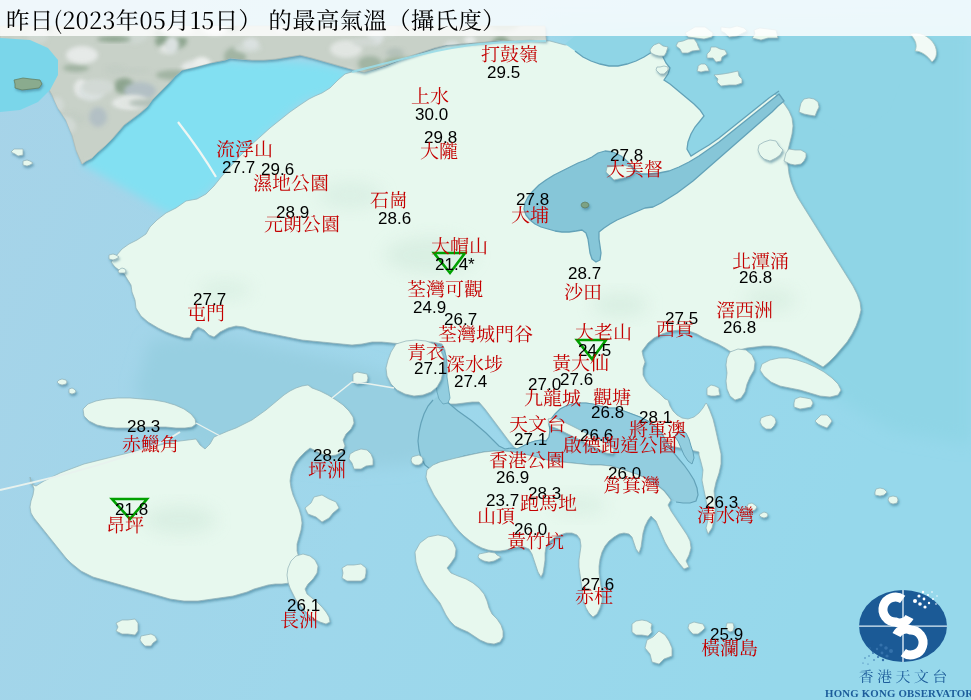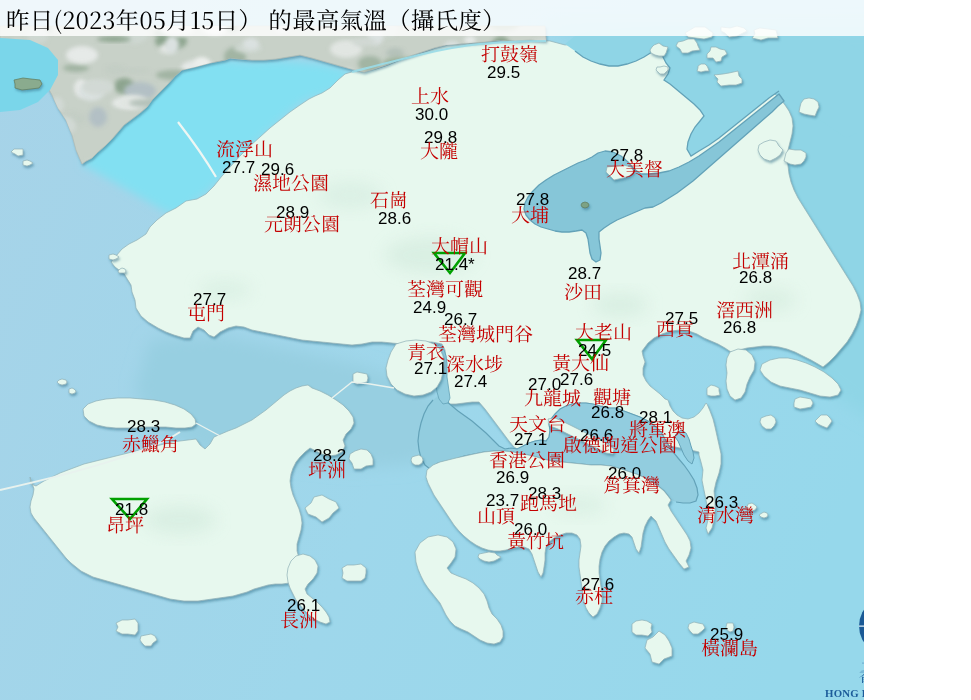--- a/index.html
+++ b/index.html
@@ -1,14 +1,14 @@
 <!DOCTYPE html>
 <html><head><meta charset="utf-8"><style>
 html,body{margin:0;padding:0;background:#fff}
-#wrap{position:relative;width:864px;height:700px;overflow:hidden}
+#wrap{position:relative;width:971px;height:700px;overflow:hidden}
 </style></head><body>
 <div id="wrap"><svg width="971" height="700" viewBox="0 0 971 700">
       <defs>
 <linearGradient id="sea" x1="0" y1="0" x2="1" y2="0.3">
  <stop offset="0" stop-color="#a7d3e8"></stop>
           <stop offset="0.55" stop-color="#9ed7eb"></stop>
           <stop offset="1" stop-color="#96d8eb"></stop>
 </linearGradient>
 <filter id="b2" x="-30%" y="-30%" width="160%" height="160%">
           <feGaussianBlur stdDeviation="2"></feGaussianBlur>

